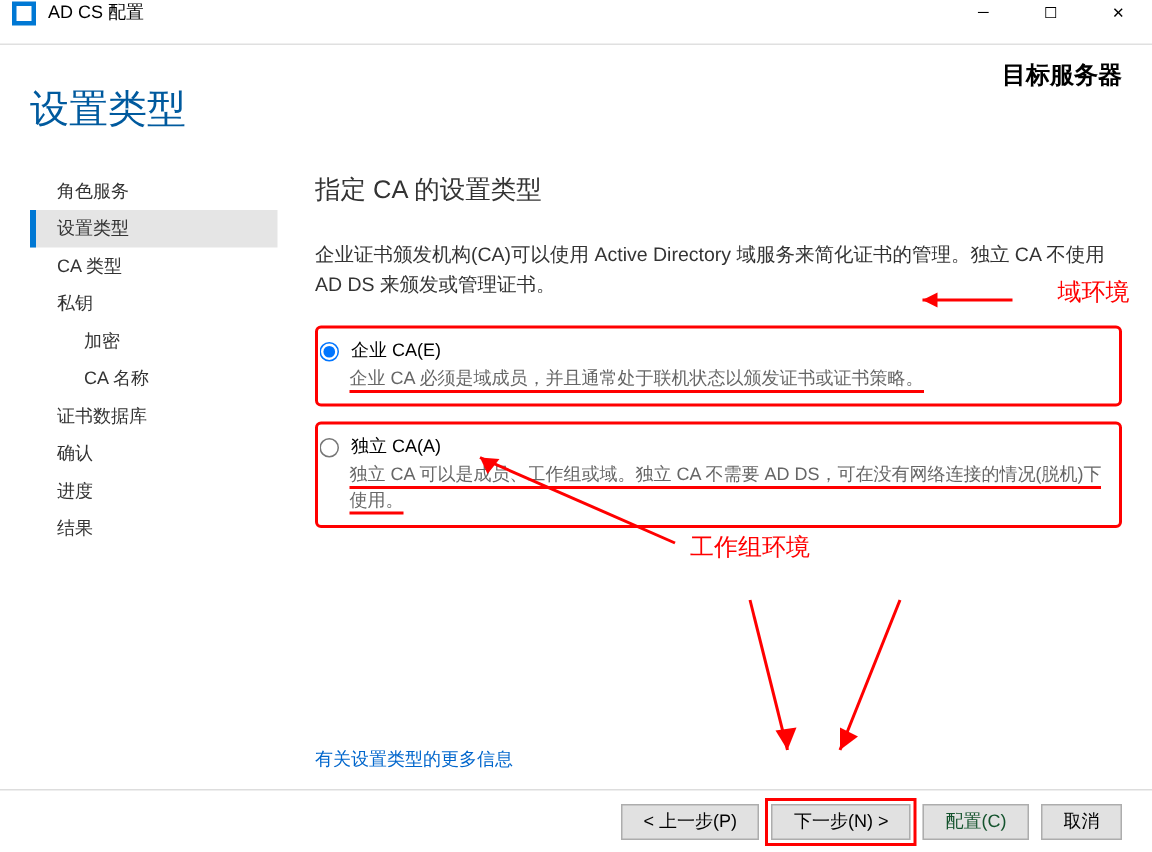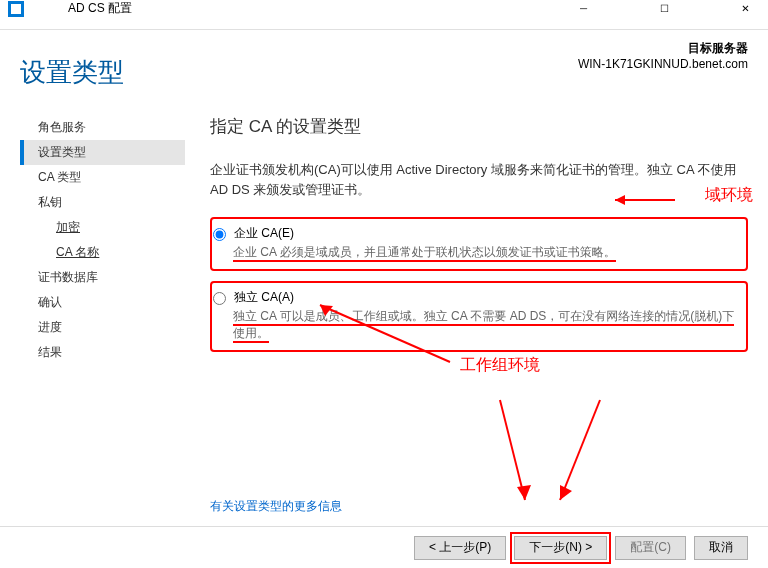--- a/index.html
+++ b/index.html
@@ -1,72 +1,71 @@
 <!DOCTYPE html>
 <html><head>
 <meta charset="utf-8">
 <style>
   * { margin: 0; padding: 0; box-sizing: border-box; }
   body { font-family: "Microsoft YaHei", "Segoe UI", sans-serif; font-size: 12px; background: #fff; width: 768px; height: 568px; overflow: hidden; position: relative; }
-  .title-bar { height: 30px; display: flex; align-items: center; padding: 0 0 12px 8px; border-bottom: 1px solid #e0e0e0; gap: 36px; }
+  .title-bar { height: 30px; display: flex; align-items: center; padding: 0 0 12px 8px; border-bottom: 1px solid #e0e0e0; }
   .title-bar .icon { width: 16px; height: 16px; background: #0078d4; margin-right: 8px; position: relative; }
   .title-bar .icon::after { content: ""; position: absolute; top: 3px; left: 3px; right: 3px; bottom: 3px; background: #fff; }
   .title-bar .title-text { flex: 1; font-size: 12px; }
   .title-bar .win-btn { width: 45px; height: 30px; display: flex; align-items: center; justify-content: center; font-size: 10px; cursor: default; }
 
   .header-row { display: flex; padding: 10px 20px 0 20px; height: 75px; }
   .header-title { font-size: 26px; color: #005a9e; font-weight: 300; margin-top: 15px; }
-  .header-right { margin-left: auto; text-align: right; font-size: 12px; }
+  .header-right { margin-left: auto; text-align: right; font-size: 16px; }
   .header-right .lbl { font-weight: bold; }
 
   .main { display: flex; padding: 0 20px; height: 420px; }
   .sidebar { width: 165px; padding-top: 10px; }
   .sidebar .item { padding: 4px 0 4px 18px; font-size: 12px; color: #333; cursor: default; }
-  .sidebar .item.sub { padding-left: 36px; text-decoration: underline; }
+  .sidebar .item.sub { padding-left: 36px; }
   .sidebar .item.active { background: #e5e5e5; position: relative; }
   .sidebar .item.active::before { content: ""; position: absolute; left: 0; top: 0; bottom: 0; width: 4px; background: #0078d4; }
 
   .content { flex: 1; padding: 10px 0 0 25px; position: relative; }
   .content h2 { font-size: 17px; font-weight: normal; color: #333; margin-bottom: 22px; }
   .desc { font-size: 13px; color: #333; line-height: 1.5; margin-bottom: 18px; }
 
   .opt-group { border: 2.5px solid red; border-radius: 4px; padding: 6px 10px 8px 1px; margin-bottom: 10px; }
   .opt-row { display: flex; align-items: flex-start; }
   .opt-row input[type=radio] { margin-top: 3px; margin-right: 8px; }
   .opt-label { font-size: 12px; }
   .opt-desc { margin-left: 20px; font-size: 12px; color: #666; margin-top: 2px; }
   .underline-red { border-bottom: 2px solid red; padding-bottom: 1px; }
 
   .annot { position: absolute; color: red; font-size: 16px; font-weight: 400; }
 
   .link { color: #0066cc; font-size: 12px; position: absolute; bottom: 10px; left: 25px; }
 
   .footer { position: absolute; bottom: 0; left: 0; right: 0; height: 42px; border-top: 1px solid #ddd; display: flex; align-items: center; justify-content: flex-end; padding-right: 20px; gap: 8px; }
   .footer button { height: 24px; padding: 0 14px; font-size: 12px; border: 1px solid #adadad; background: #e1e1e1; cursor: default; }
-  .footer button:disabled { color: #737373; }
+  .footer button:disabled { color: #14532d; }
   .footer button.primary-box { outline: 2.5px solid red; outline-offset: 2px; }
 
   svg.arrow-svg { position: absolute; overflow: visible; }
 </style>
 </head>
 <body>
 
 <div class="title-bar">
   <div class="icon"></div>
   <div class="title-text">AD CS 配置</div>
   <div class="win-btn">─</div>
   <div class="win-btn">☐</div>
   <div class="win-btn close">✕</div>
 </div>
 
 <div class="header-row">
   <div class="header-title">设置类型</div>
   <div class="header-right">
     <div class="lbl">目标服务器</div>
-    <div>WIN-1K71GKINNUD.benet.com</div>
   </div>
 </div>
 
 <div class="main">
   <div class="sidebar">
     <div class="item">角色服务</div>
     <div class="item active">设置类型</div>
     <div class="item">CA 类型</div>
     <div class="item">私钥</div>
     <div class="item sub">加密</div>

